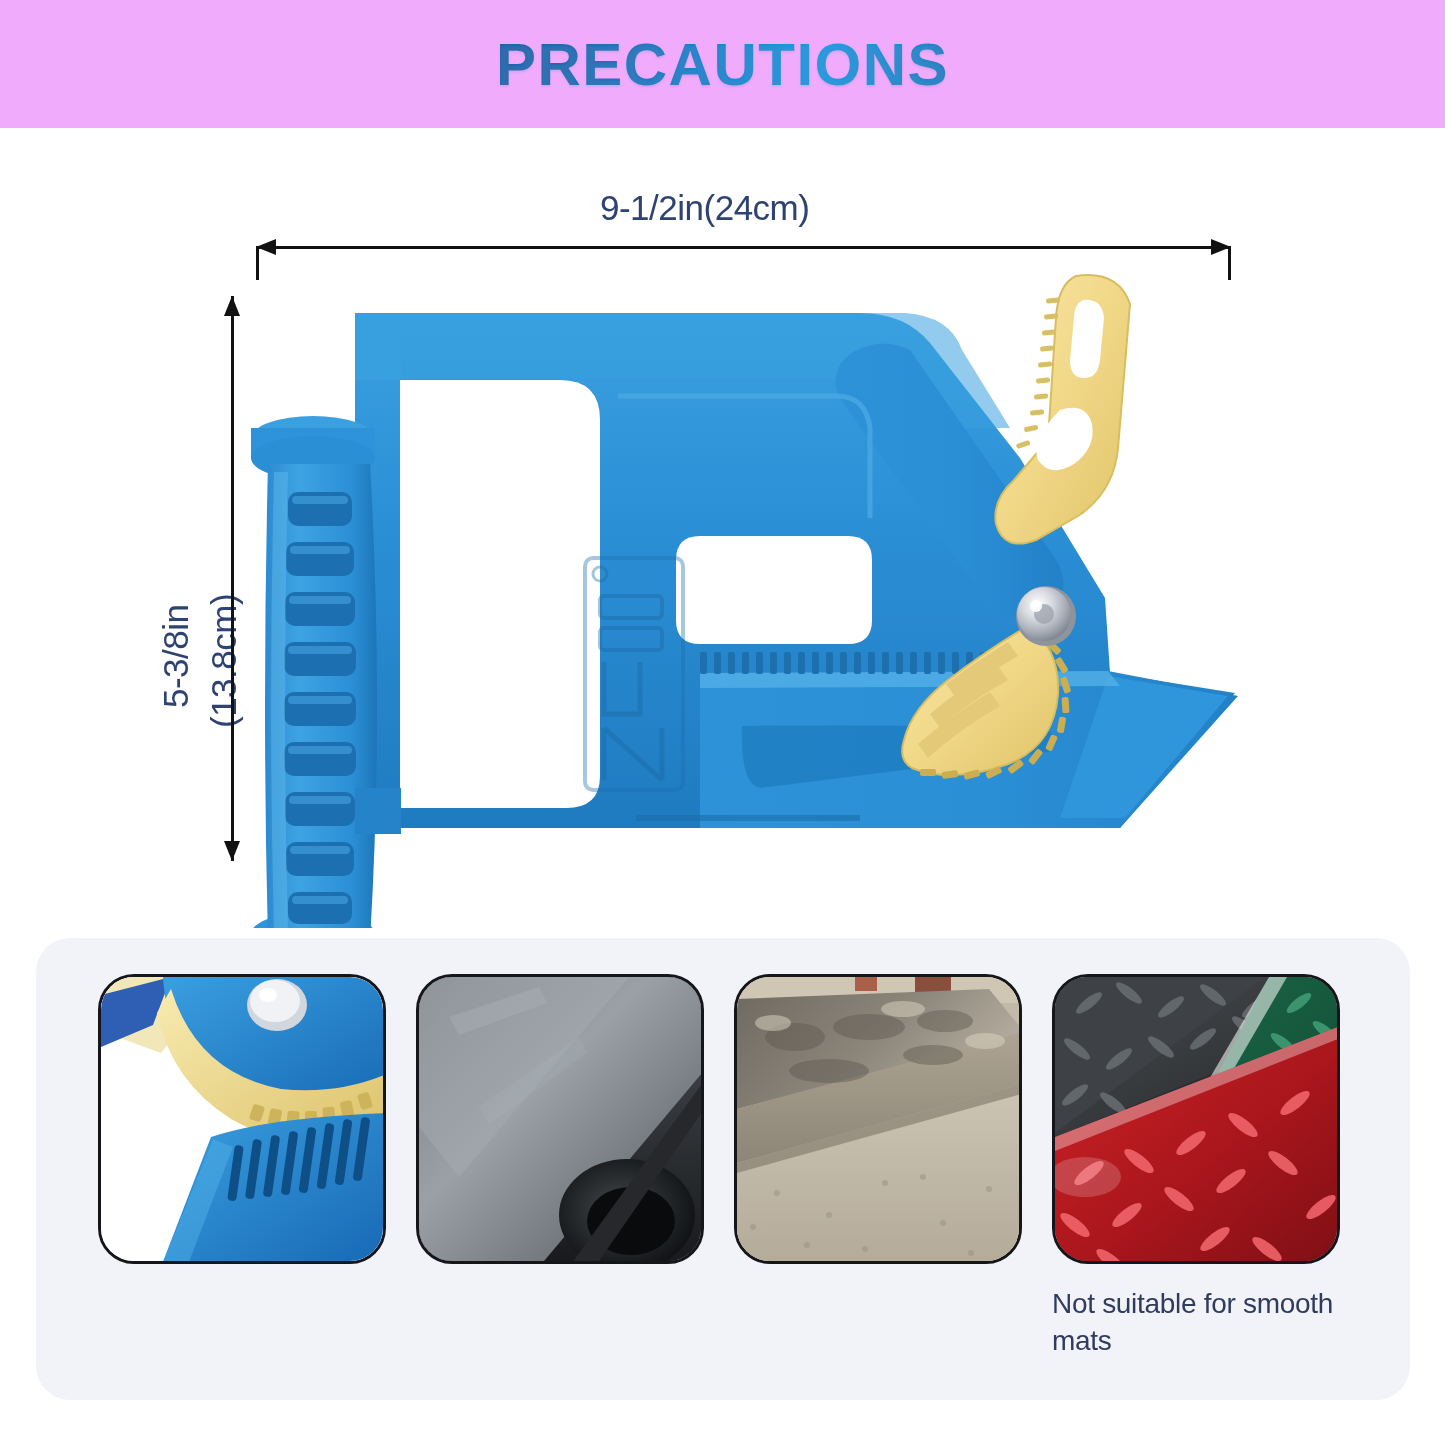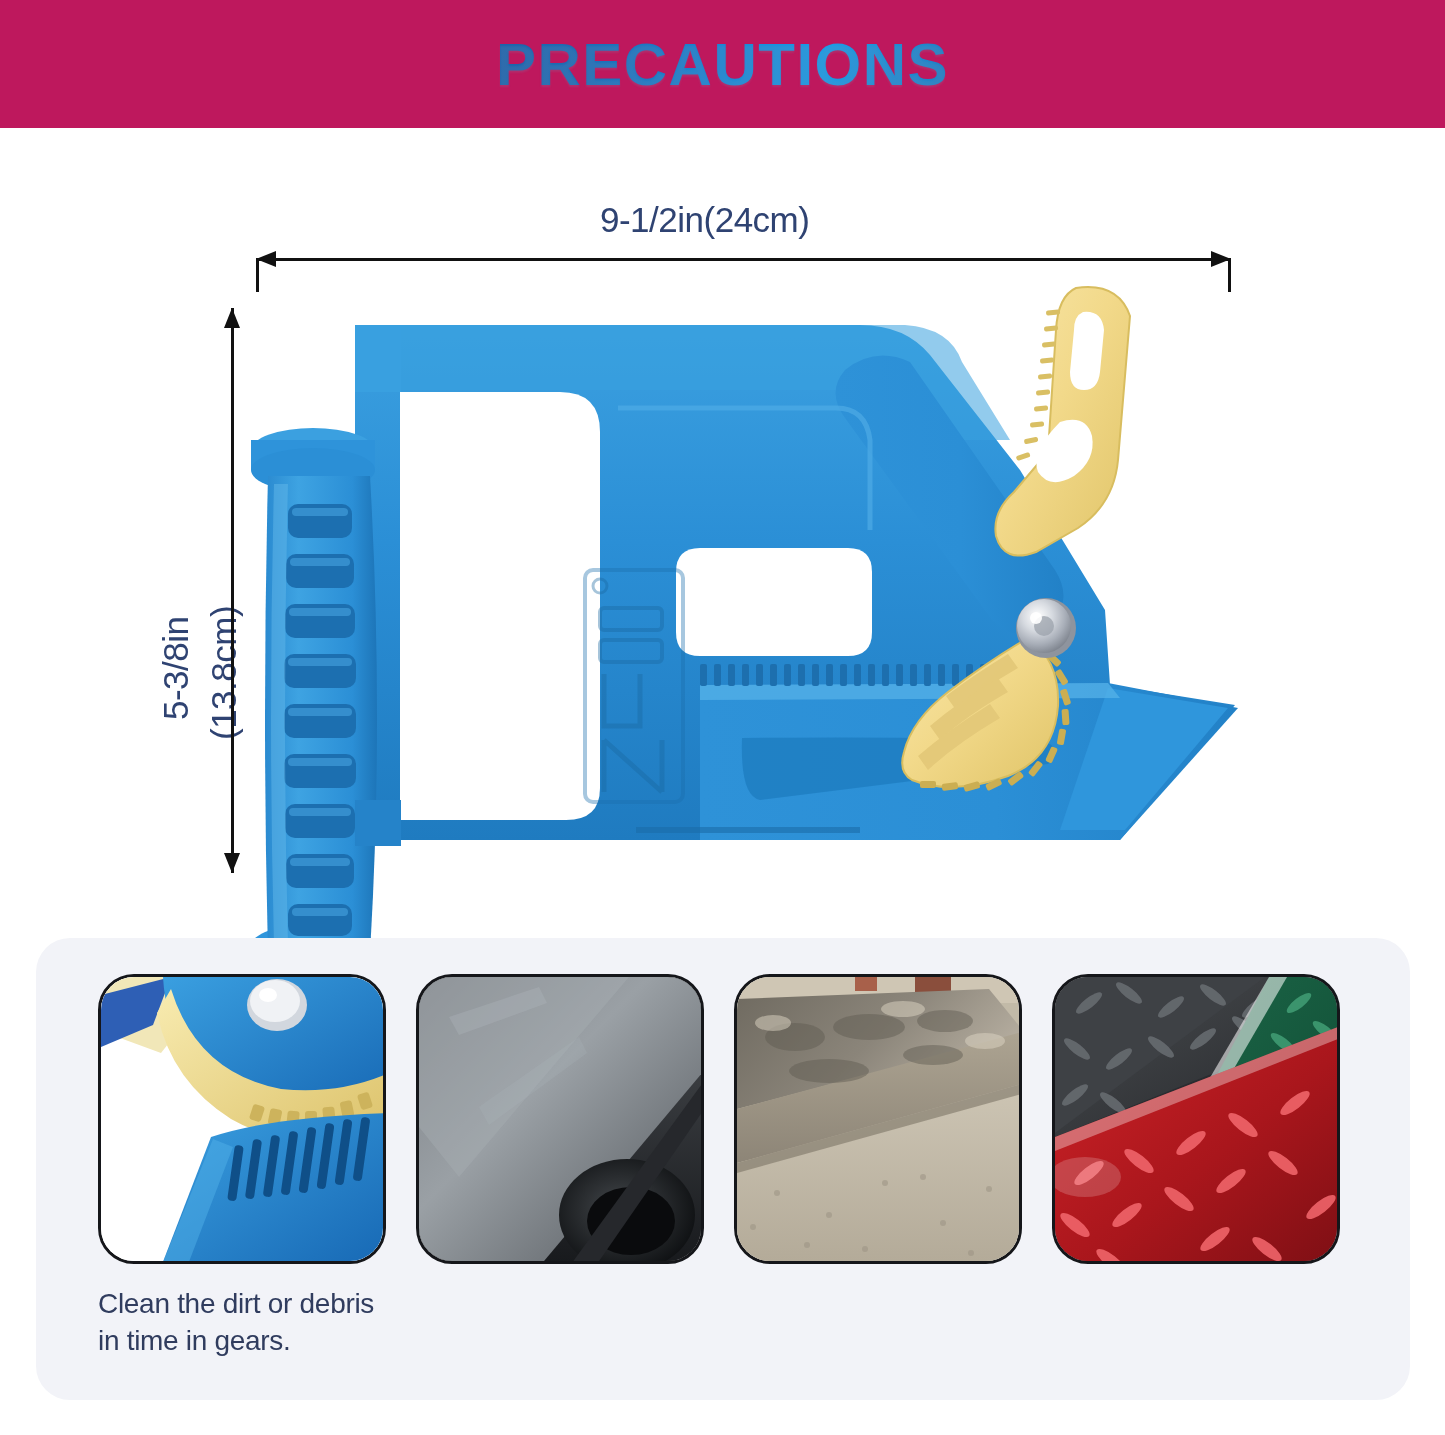--- a/index.html
+++ b/index.html
@@ -12,21 +12,21 @@
     overflow: hidden;
     position: relative;
   }
 
   
   .header-band {
     position: absolute;
     left: 0; top: 0;
     width: 1445px;
     height: 128px;
-    background: #be185d;
+    background: #f0abfc;
     display: flex;
     align-items: center;
     justify-content: center;
   }
   .header-title {
     font-size: 60px;
     font-weight: 700;
     letter-spacing: 1.5px;
     background: linear-gradient(100deg, #1c62ab 0%, #1d6fb8 22%, #1a86d4 48%, #1a9ee8 72%, #1f7fc4 100%);
     -webkit-background-clip: text;
@@ -36,21 +36,20 @@
     text-shadow: 0 2px 2px rgba(120,140,175,0.20);
   }
 
   
   .product-stage {
     position: absolute;
     left: 0; top: 128px;
     width: 1445px;
     height: 800px;
     background: #ffffff;
-    margin-top: 12px;
   }
 
   
   .dim-label {
     position: absolute;
     color: #2f4372;
     font-size: 35px;
     font-weight: 400;
     white-space: nowrap;
     letter-spacing: -0.5px;
@@ -465,21 +464,20 @@
             <rect x="166" y="158" width="9" height="62" rx="4" transform="rotate(8 170 189)"></rect>
             <rect x="184" y="154" width="9" height="64" rx="4" transform="rotate(8 188 186)"></rect>
             <rect x="202" y="150" width="9" height="66" rx="4" transform="rotate(8 206 183)"></rect>
             <rect x="220" y="146" width="9" height="66" rx="4" transform="rotate(8 224 179)"></rect>
             <rect x="238" y="142" width="9" height="66" rx="4" transform="rotate(8 242 175)"></rect>
             <rect x="256" y="140" width="9" height="64" rx="4" transform="rotate(8 260 172)"></rect>
           </g>
           <path d="M60,290 L112,162 L132,170 L86,290 Z" fill="#4fb0e8" opacity="0.5"></path>
         </svg>
       </div>
-      <div class="thumb-caption">Clean the dirt or debris in time in gears.</div>
     </div>
 
     <div class="thumb-cell">
       <div class="thumb-frame">
         <svg width="288" height="290" viewBox="0 0 288 290">
           <defs>
             <linearGradient id="t2a" x1="0" y1="0" x2="1" y2="1">
               <stop offset="0%" stop-color="#7d8186"></stop>
               <stop offset="40%" stop-color="#9aa0a5"></stop>
               <stop offset="75%" stop-color="#6e7378"></stop>
@@ -627,16 +625,17 @@
             <ellipse cx="228" cy="186" rx="18" ry="6" transform="rotate(38 228 186)"></ellipse>
             <ellipse cx="266" cy="230" rx="18" ry="6" transform="rotate(-38 266 230)"></ellipse>
             <ellipse cx="56" cy="284" rx="18" ry="6" transform="rotate(38 56 284)"></ellipse>
             <ellipse cx="160" cy="262" rx="18" ry="6" transform="rotate(-38 160 262)"></ellipse>
             <ellipse cx="212" cy="272" rx="18" ry="6" transform="rotate(38 212 272)"></ellipse>
           </g>
           <path d="M0,160 L288,48 L288,60 L0,174 Z" fill="#ffffff" opacity="0.35"></path>
           <ellipse cx="30" cy="200" rx="36" ry="20" fill="#ffffff" opacity="0.18"></ellipse>
         </svg>
       </div>
+      <div class="thumb-caption">Not suitable for smooth mats</div>
     </div>
 
   </div>
 </div>
 
 </body></html>

